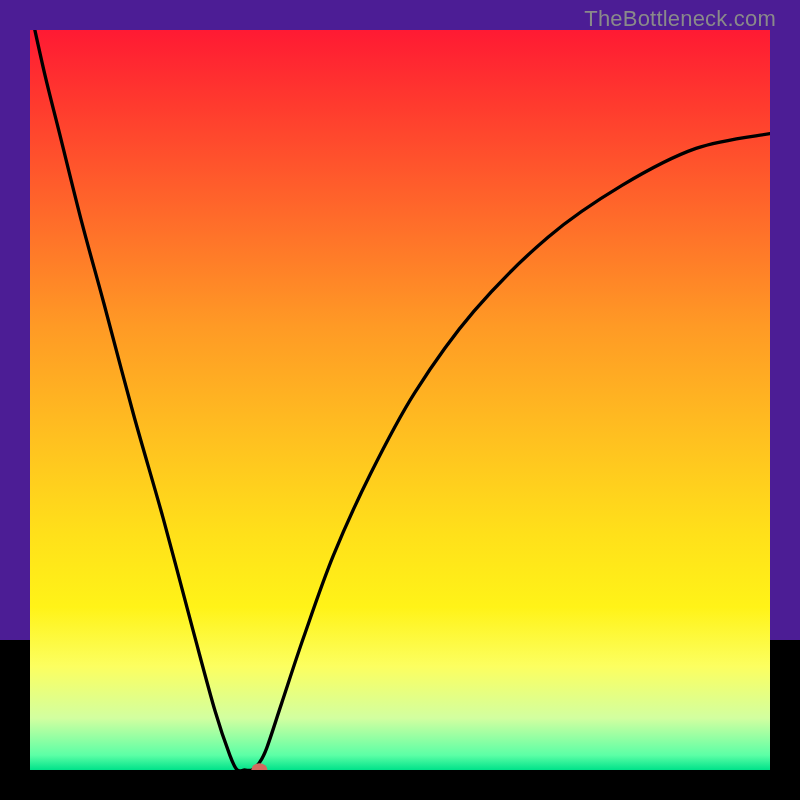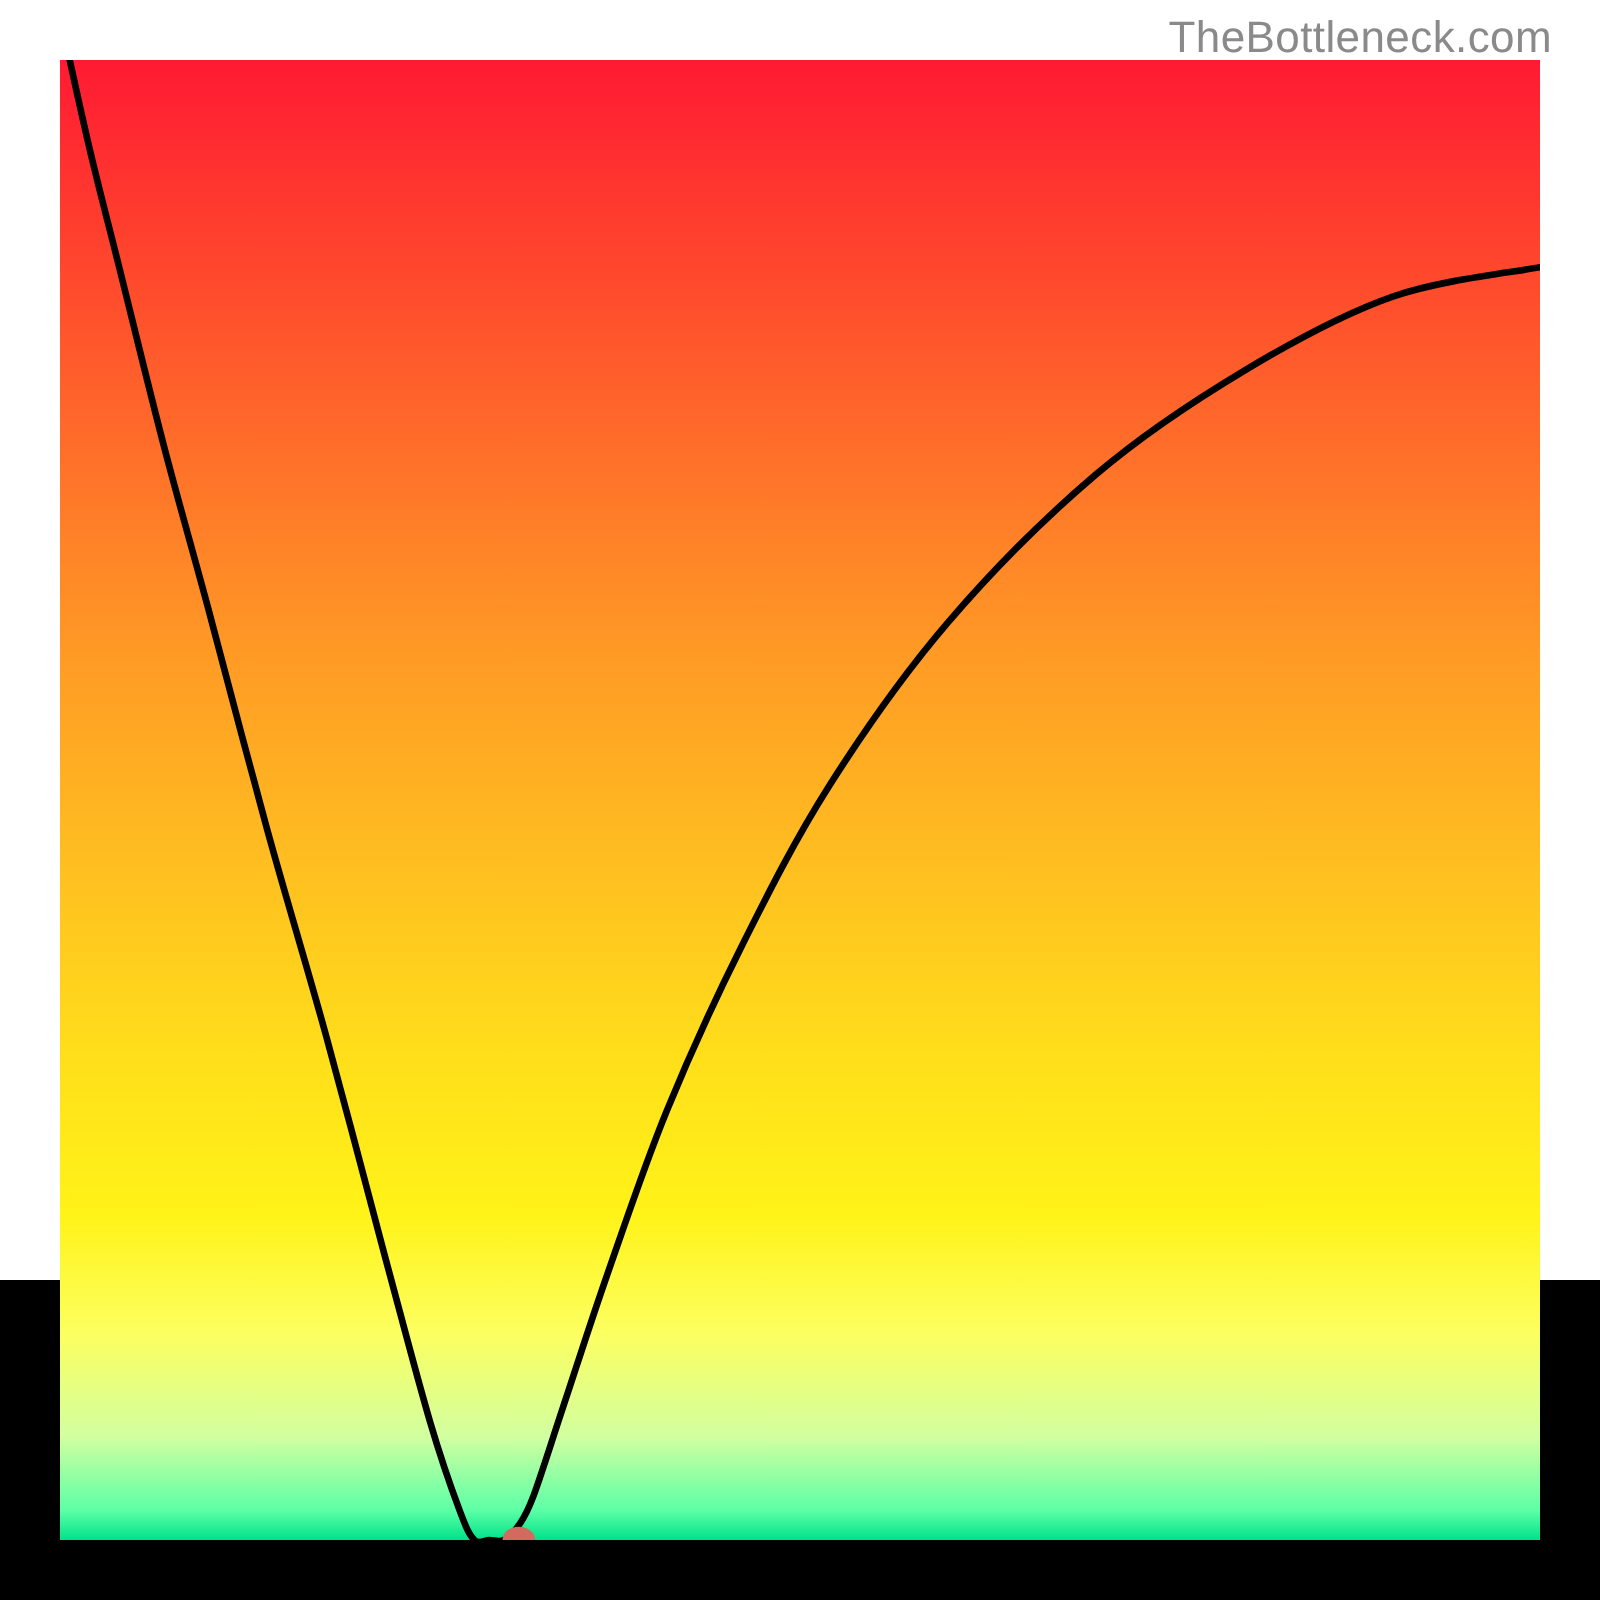--- a/index.html
+++ b/index.html
@@ -8,21 +8,21 @@
     background: #000;
     width: 800px;
     height: 800px;
     overflow: hidden;
     font-family: Arial, Helvetica, sans-serif;
   }
   .frame {
     position: absolute;
     left: 0; top: 0;
     width: 800px; height: 640px;
-    background: #ffffff;
+    background: #4c1d95;
   }
   .plot-area {
     position: absolute;
     left: 30px;
     top: 30px;
     width: 740px;
     height: 740px;
     overflow: hidden;
   }
   .gradient {

